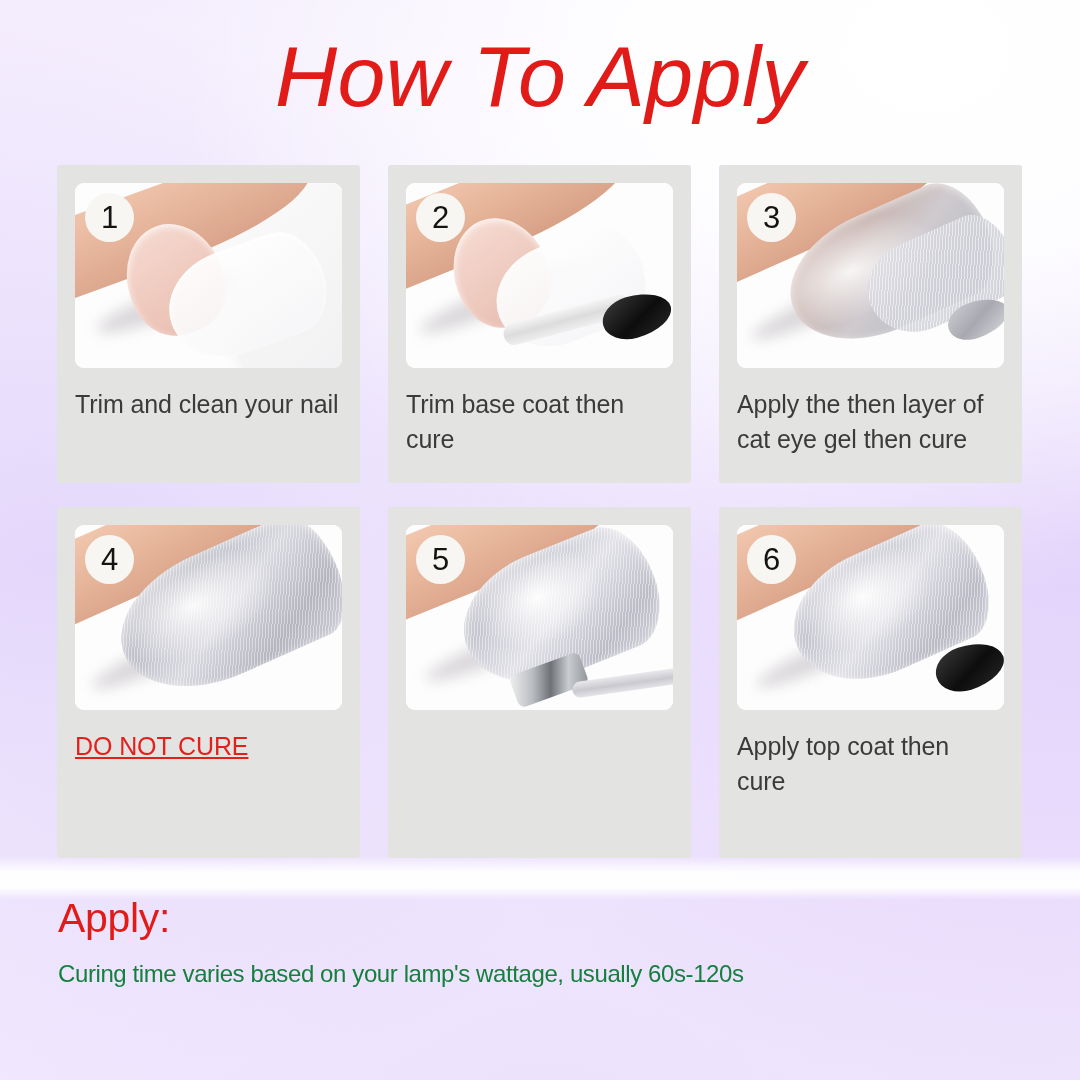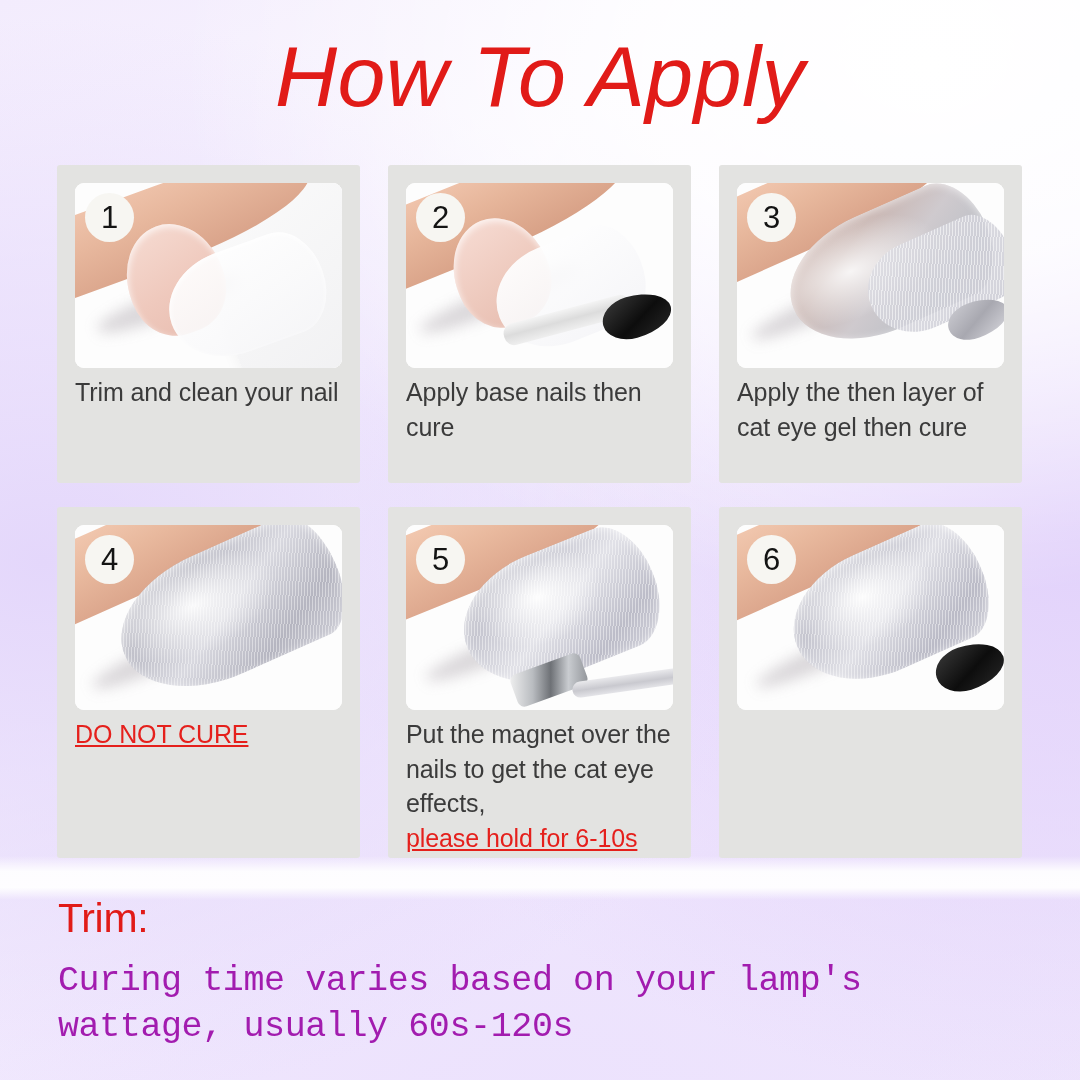--- a/index.html
+++ b/index.html
@@ -146,21 +146,21 @@
     align-items: center;
     justify-content: center;
     font-size: 31px;
     font-weight: 400;
     line-height: 1;
     z-index: 6;
   }
 
   
   .caption {
-    margin-top: 7px;
+    margin-top: 19px;
     font-size: 25px;
     line-height: 1.38;
     color: #3b3b3b;
     font-weight: 400;
     letter-spacing: -0.1px;
   }
   .caption .alert {
     color: #e5201c;
     display: block;
     text-decoration: underline;
@@ -175,26 +175,25 @@
     line-height: 1;
     color: #e11b18;
     font-weight: 400;
     letter-spacing: -0.3px;
   }
   .tips-body {
     position: absolute;
     left: 58px;
     top: 958px;
     width: 960px;
-    font-size: 35px;
+    font-size: 24px;
     line-height: 1.32;
-    color: #a21caf;
+    color: #15803d;
     font-weight: 400;
     letter-spacing: -0.4px;
-    font-family: Liberation Mono, monospace;
   }
 </style>
 </head>
 <body>
 
 <div class="bg bg-base"></div>
 <div class="bg-band"></div>
 
 <div class="page">
 
@@ -224,21 +223,21 @@
           <div class="shadow-blur" style="left:8px;top:104px;width:170px;height:24px;transform:rotate(-22deg);"></div>
           <div class="finger" style="left:-58px;top:48px;transform:rotate(-22deg);background:linear-gradient(175deg,#f1c6ae 0%,#e6b59a 42%,#d59d83 100%);"></div>
           <div class="nail" style="left:48px;top:34px;width:94px;height:110px;transform:rotate(-22deg);background:linear-gradient(165deg,#f7dcd4 0%,#eecabe 55%,#e6bbae 100%);box-shadow:inset 0 3px 7px rgba(255,255,255,0.75);"></div>
           <div class="nail" style="left:88px;top:56px;width:152px;height:100px;transform:rotate(-22deg);border-radius:40% 22% 22% 40%/50%;background:linear-gradient(165deg,rgba(255,255,255,0.94),rgba(244,244,247,0.88));"></div>
           <div class="stick" style="left:96px;top:126px;width:130px;height:22px;transform:rotate(-15deg);border-radius:10px;"></div>
           <div class="brush" style="left:196px;top:112px;width:70px;height:42px;transform:rotate(-16deg);"></div>
         </div>
         <div class="badge">2</div>
       </div>
       <div class="caption">
-        <span>Apply base nails then cure</span>
+        <span>Trim base coat then cure</span>
       </div>
     </div>
 
     <div class="card r1">
       <div class="photo">
         <div class="scene">
           <div class="shadow-blur" style="left:8px;top:108px;width:170px;height:24px;transform:rotate(-24deg);"></div>
           <div class="finger" style="left:-60px;top:44px;transform:rotate(-24deg);background:linear-gradient(175deg,#f2c8b0 0%,#e7b79c 42%,#d69e85 100%);"></div>
           <div class="nail" style="left:48px;top:24px;width:210px;height:120px;transform:rotate(-24deg);border-radius:46% 20% 20% 46%/52%;background:
               radial-gradient(ellipse at 32% 40%, rgba(255,255,255,0.85) 0%, rgba(255,255,255,0) 46%),
@@ -282,41 +281,40 @@
           <div class="nail" style="left:54px;top:22px;width:200px;height:126px;transform:rotate(-22deg);border-radius:48% 22% 22% 48%/54%;background:
               radial-gradient(ellipse at 42% 34%, rgba(255,255,255,0.96) 0%, rgba(255,255,255,0) 40%),
               repeating-linear-gradient(116deg, rgba(255,255,255,0.45) 0 1px, rgba(255,255,255,0) 1px 3px),
               linear-gradient(150deg,#d8d8dd 0%,#c6c6d0 26%,#e2e2e8 50%,#bcbcc8 78%,#d6d6de 100%);
               box-shadow: inset 0 2px 10px rgba(255,255,255,0.65);"></div>
           <div class="magnet" style="left:106px;top:138px;width:74px;height:34px;transform:rotate(-20deg);"></div>
           <div class="stick" style="left:166px;top:150px;width:110px;height:16px;transform:rotate(-8deg);border-radius:8px;background:linear-gradient(180deg,#e9e9ec,#c9c9cf 55%,#e4e4e8);"></div>
         </div>
         <div class="badge">5</div>
       </div>
-      <div class="caption">
-        <span>Put the magnet over the nails to get the cat eye effects,</span>
-        <span class="alert">please hold for 6-10s</span>
-      </div>
     </div>
 
     <div class="card r2">
       <div class="photo">
         <div class="scene">
           <div class="shadow-blur" style="left:12px;top:112px;width:180px;height:24px;transform:rotate(-24deg);"></div>
           <div class="finger" style="left:-64px;top:42px;transform:rotate(-24deg);background:linear-gradient(175deg,#f2c9b1 0%,#e8b89d 42%,#d79f86 100%);"></div>
           <div class="nail" style="left:52px;top:20px;width:200px;height:124px;transform:rotate(-24deg);border-radius:48% 20% 20% 48%/54%;background:
               radial-gradient(ellipse at 40% 34%, rgba(255,255,255,0.94) 0%, rgba(255,255,255,0) 42%),
               repeating-linear-gradient(118deg, rgba(255,255,255,0.45) 0 1px, rgba(255,255,255,0) 1px 3px),
               linear-gradient(150deg,#d6d6dc 0%,#c4c4ce 26%,#e0e0e6 50%,#babac6 78%,#d4d4dc 100%);
               box-shadow: inset 0 2px 10px rgba(255,255,255,0.65);"></div>
           <div class="brush" style="left:198px;top:120px;width:70px;height:44px;transform:rotate(-18deg);"></div>
         </div>
         <div class="badge">6</div>
       </div>
+      <div class="caption">
+        <span>Apply top coat then cure</span>
+      </div>
     </div>
 
   </div>
 
-  <div class="tips-label">Trim:</div>
+  <div class="tips-label">Apply:</div>
 
   <div class="tips-body">Curing time varies based on your lamp's wattage, usually 60s-120s</div>
 
 </div>
 
 </body></html>

